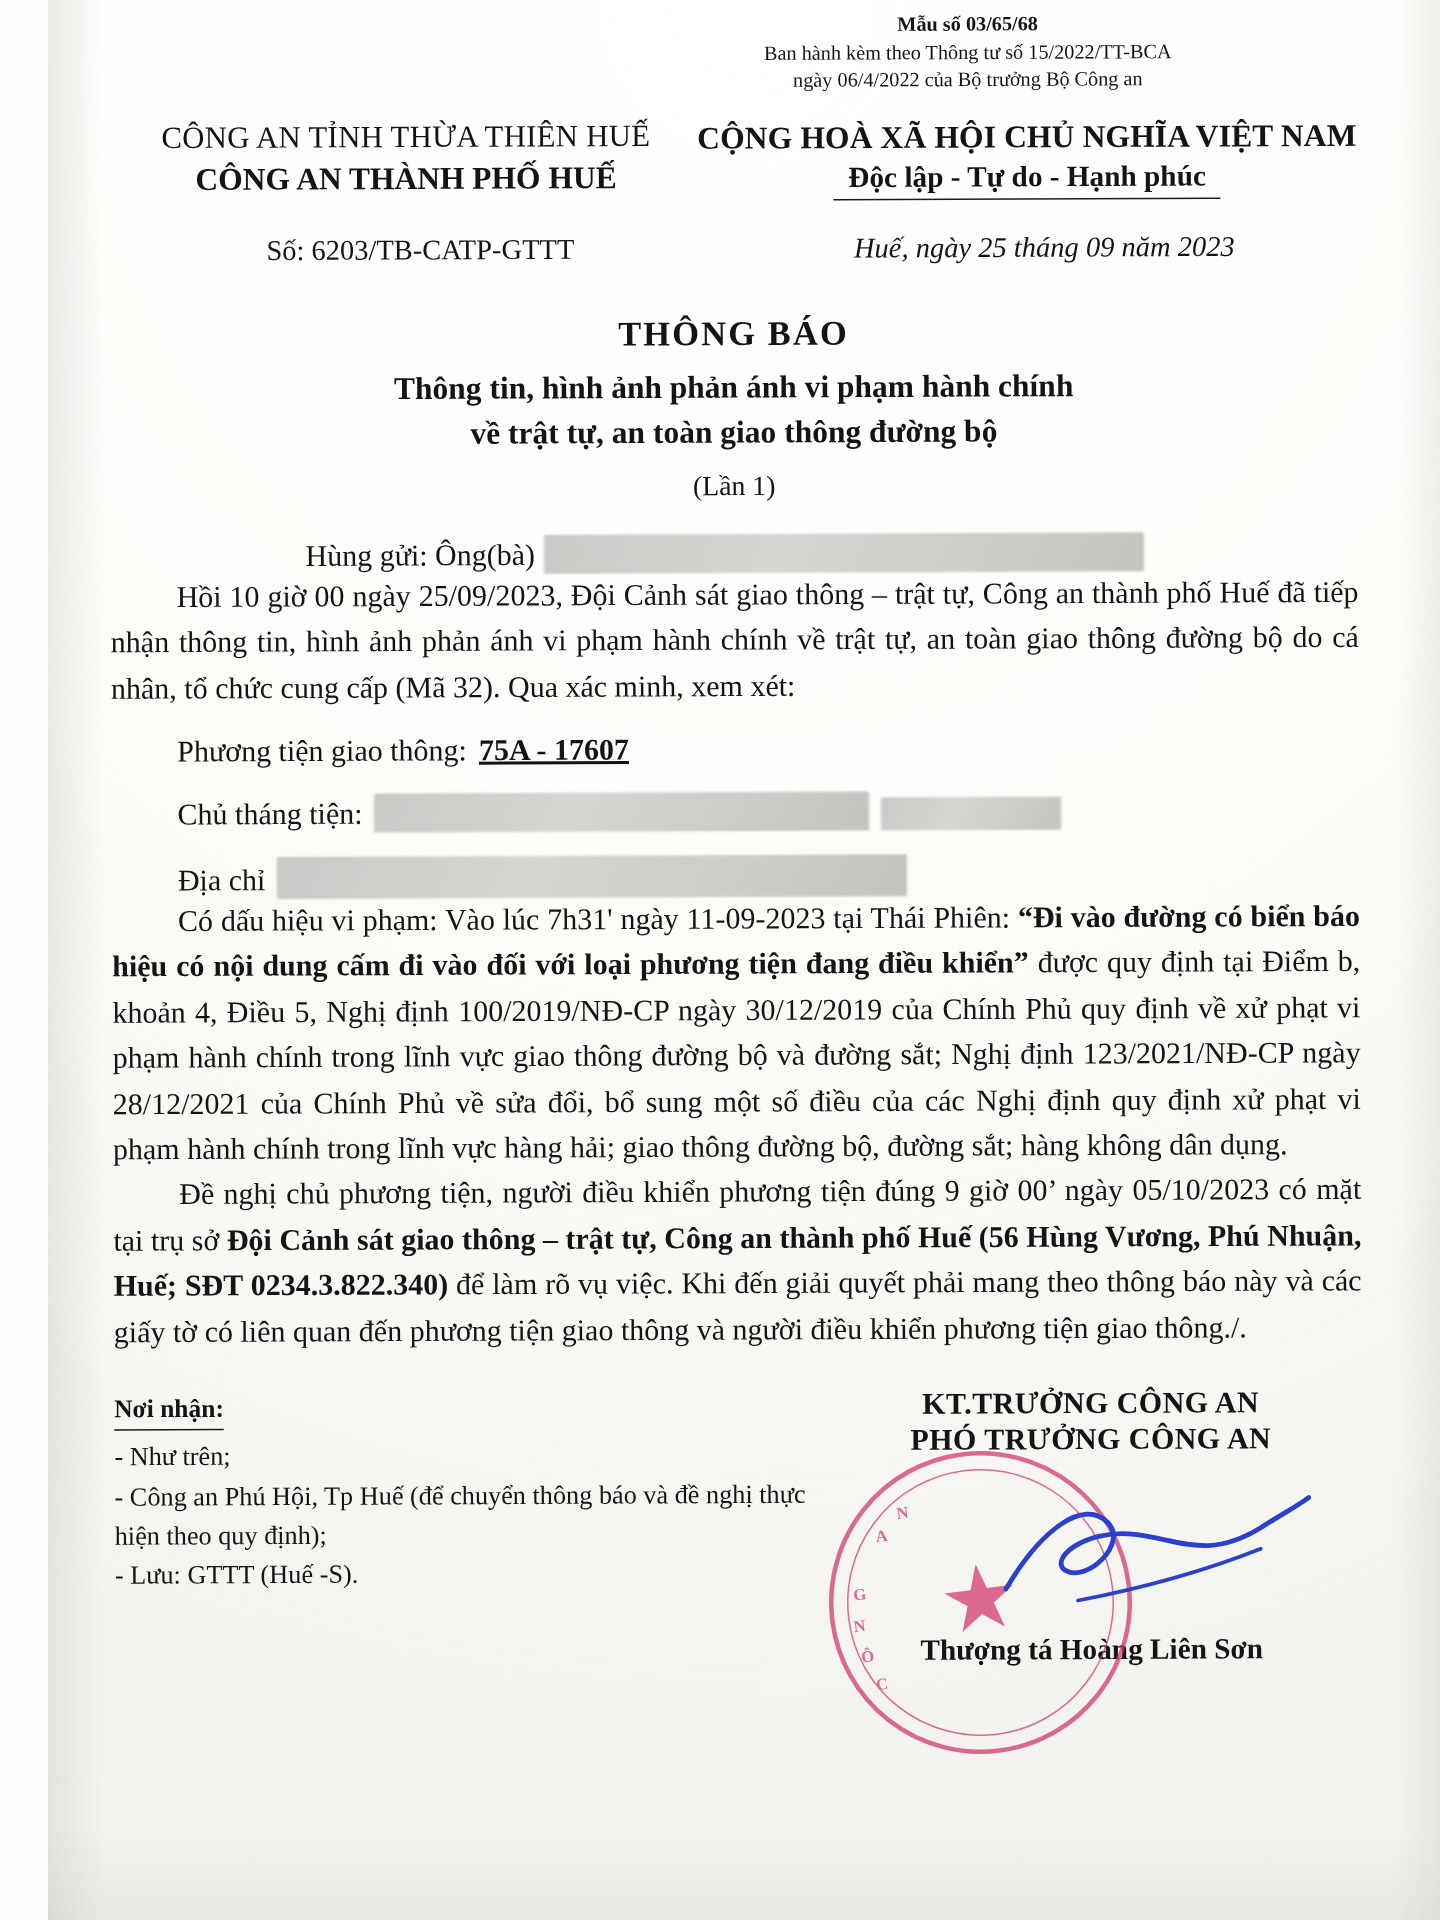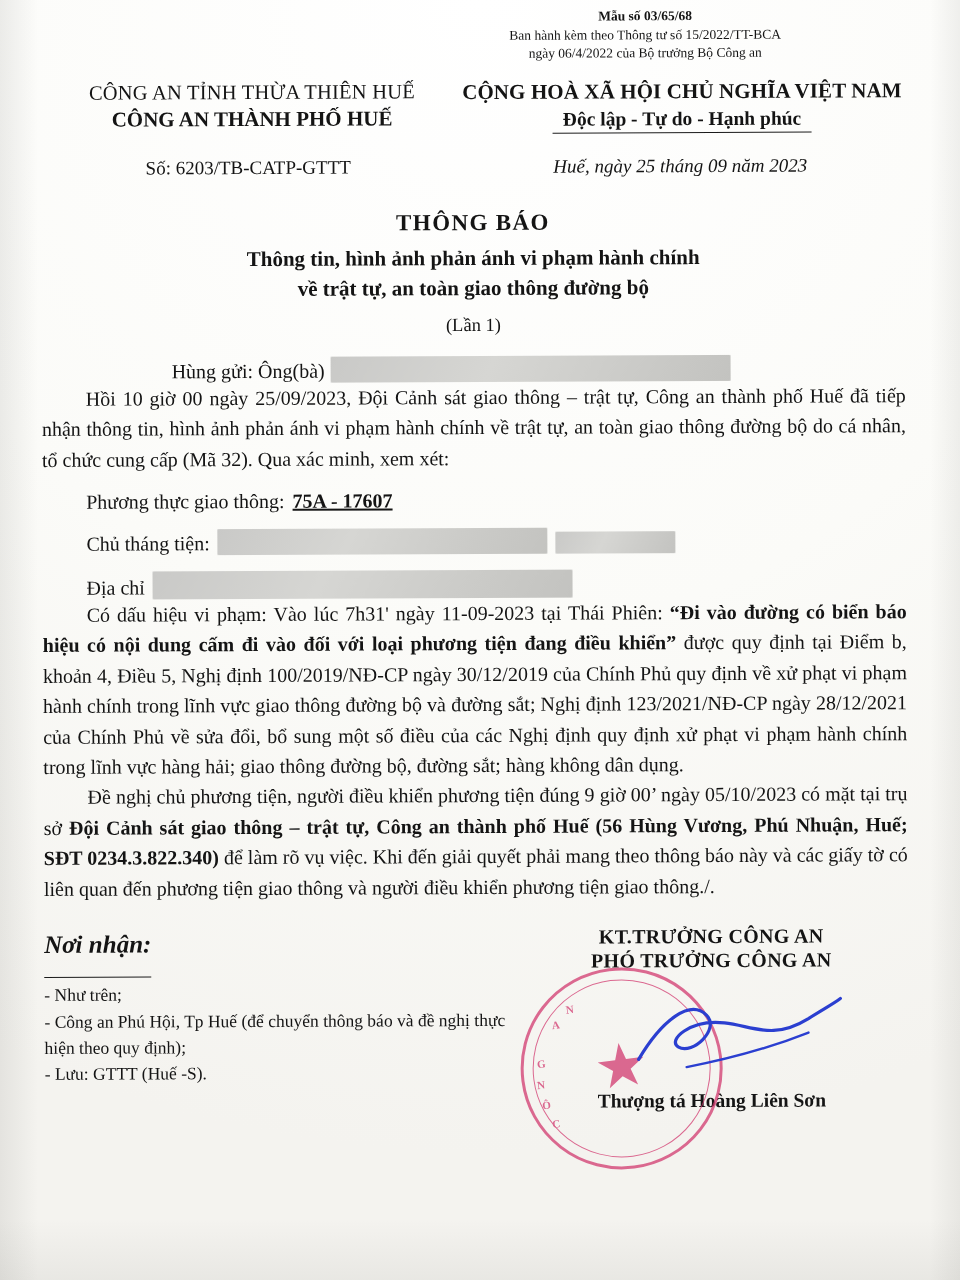--- a/index.html
+++ b/index.html
@@ -13,20 +13,21 @@
     font-family: "Liberation Serif", "DejaVu Serif", serif;
     color: #141414;
     overflow: hidden;
     position: relative;
   }
   .page {
     position: absolute;
     inset: 0;
     background:
       radial-gradient(120% 90% at 50% 0%, #ffffff 0%, #fbfbf8 55%, #f4f3ef 100%);
+    margin-left: 32px;
   }
   
   .shade-left {
     position: absolute;
     top: 0; left: 0; width: 38px; height: 100%;
     background: linear-gradient(to right, rgba(120,120,115,0.13), rgba(255,255,255,0));
     pointer-events: none;
   }
   .shade-right {
     position: absolute;
@@ -195,25 +196,24 @@
     margin-top: 22px;
     display: flex;
   }
   .recv {
     width: 470px;
     font-size: 17.5px;
     line-height: 1.5;
   }
   .recv .hdr {
     font-weight: bold;
-    font-style: italic;
-    font-size: 25px;
+    font-size: 17px;
     border-bottom: 1.4px solid #1b1b1b;
     display: inline-block;
-    padding-bottom: 14px;
+    padding-bottom: 1px;
     margin-bottom: 4px;
   }
   .recv div.item { white-space: normal; }
   .sign {
     flex: 1;
     text-align: center;
     position: relative;
     padding-top: 2px;
   }
   .sign .s1, .sign .s2 {
@@ -329,21 +329,21 @@
     </div>
 
     <div class="recipient">
       <span>Hùng gửi: Ông(bà) </span>
       <span class="redact r-name"></span>
     </div>
 
     <p class="body p1">Hồi 10 giờ 00 ngày 25/09/2023, Đội Cảnh sát giao thông – trật tự, Công an thành phố Huế đã tiếp nhận thông tin, hình ảnh phản ánh vi phạm hành chính về trật tự, an toàn giao thông đường bộ do cá nhân, tổ chức cung cấp (Mã 32). Qua xác minh, xem xét:</p>
 
     <div class="fieldline">
-      <span>Phương thực giao thông:</span>
+      <span>Phương tiện giao thông:</span>
       <b>75A - 17607</b>
     </div>
 
     <div class="fieldline">
       <span>Chủ tháng tiện:</span>
       <span class="redact r-owner"></span>
       <span class="redact r-owner2"></span>
     </div>
 
     <div class="fieldline">

